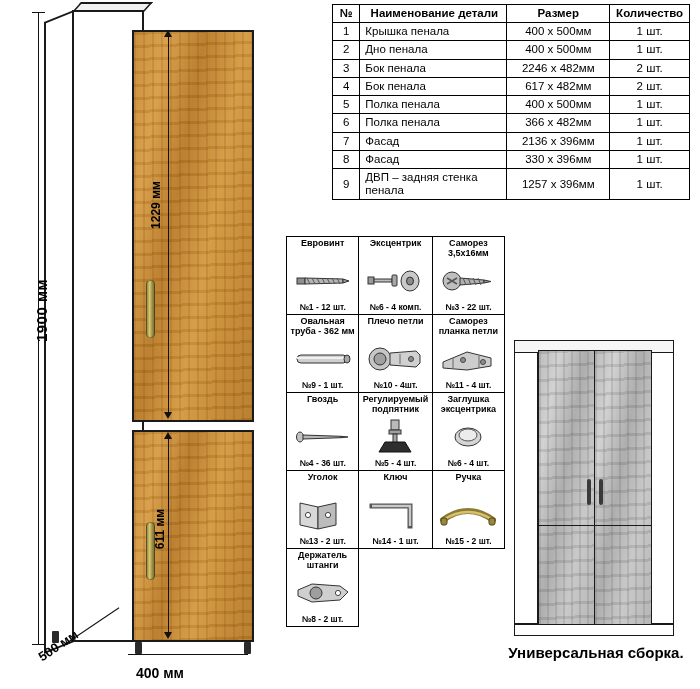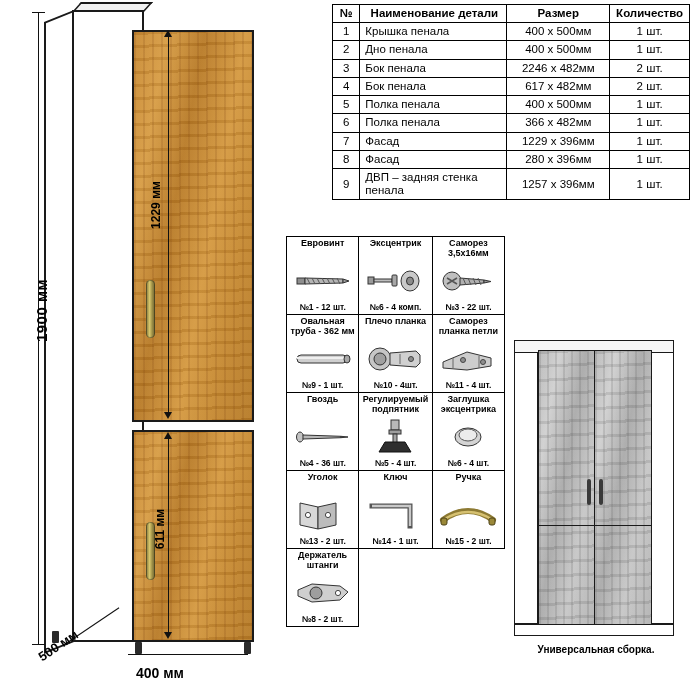--- a/index.html
+++ b/index.html
@@ -83,21 +83,21 @@
   .wd-door{position:absolute;top:14px;width:58px;height:278px;border:1.5px solid #1a1a1a;box-sizing:border-box;
     background:
       repeating-linear-gradient(90deg, rgba(90,90,90,0.18) 0 2px, rgba(0,0,0,0) 2px 8px),
       repeating-linear-gradient(177deg, rgba(60,60,60,0.12) 0 3px, rgba(255,255,255,0.06) 3px 14px),
       linear-gradient(100deg,#b9b9b9 0%,#cfcfcf 20%,#a9a9a9 45%,#c6c6c6 70%,#b2b2b2 100%);
   }
   .wd-door.l{left:42px;}
   .wd-door.r{left:98px;}
   .wd-handle{position:absolute;width:4px;height:26px;border-radius:2px;background:#3a3a3a;top:128px;}
   .wd-base{position:absolute;left:18px;top:288px;width:160px;height:12px;background:#ffffff;border:1.5px solid #1a1a1a;box-sizing:border-box;}
-  .wd-caption{position:absolute;left:4px;top:308px;width:192px;text-align:center;font-size:10px;font-weight:bold;}
+  .wd-caption{position:absolute;left:4px;top:308px;width:192px;text-align:center;font-size:15px;font-weight:bold;}
 
   .hsplit{position:absolute;left:0;right:0;border-top:1.2px solid #1a1a1a;}
 </style>
 </head>
 <body>
 
 <div class="abs" id="cabinet">
 
   <div class="cab-3d-left"></div>
   <div class="cab-3d-top"></div>
@@ -178,27 +178,27 @@
       </tr>
       <tr>
         <td class="c-num">6</td>
         <td class="c-name">Полка пенала</td>
         <td class="c-size">366 х 482мм</td>
         <td class="c-qty">1 шт.</td>
       </tr>
       <tr>
         <td class="c-num">7</td>
         <td class="c-name">Фасад</td>
-        <td class="c-size">1229 х 396мм</td>
+        <td class="c-size">2136 х 396мм</td>
         <td class="c-qty">1 шт.</td>
       </tr>
       <tr>
         <td class="c-num">8</td>
         <td class="c-name">Фасад</td>
-        <td class="c-size">280 х 396мм</td>
+        <td class="c-size">330 х 396мм</td>
         <td class="c-qty">1 шт.</td>
       </tr>
       <tr>
         <td class="c-num">9</td>
         <td class="c-name">ДВП – задняя стенка пенала</td>
         <td class="c-size">1257 х 396мм</td>
         <td class="c-qty">1 шт.</td>
       </tr>
     </tbody>
   </table>
@@ -255,21 +255,21 @@
           <span class="hw-art">
             <svg width="62" height="24" viewBox="0 0 62 24">
               <rect x="5" y="8" width="50" height="8" rx="4" fill="#cfcfcf" stroke="#333"></rect>
               <rect x="5" y="10" width="50" height="2" fill="#efefef"></rect>
               <ellipse cx="55" cy="12" rx="3" ry="4" fill="#a8a8a8" stroke="#333"></ellipse>
             </svg>
           </span>
           <span class="hw-qty">№9 - 1 шт.</span>
         </td>
         <td>
-          <span class="hw-title">Плечо планка</span>
+          <span class="hw-title">Плечо петли</span>
           <span class="hw-art">
             <svg width="62" height="34" viewBox="0 0 62 34">
               <circle cx="16" cy="17" r="11" fill="#c6c6c6" stroke="#333"></circle>
               <circle cx="16" cy="17" r="6" fill="#a0a0a0" stroke="#333"></circle>
               <path d="M26 11 L52 9 L56 13 L56 21 L52 25 L26 23 Z" fill="#d0d0d0" stroke="#333"></path>
               <path d="M36 12 L36 22" stroke="#666"></path>
               <circle cx="47" cy="17" r="2.5" fill="#8d8d8d" stroke="#444"></circle>
             </svg>
           </span>
           <span class="hw-qty">№10 - 4шт.</span>

